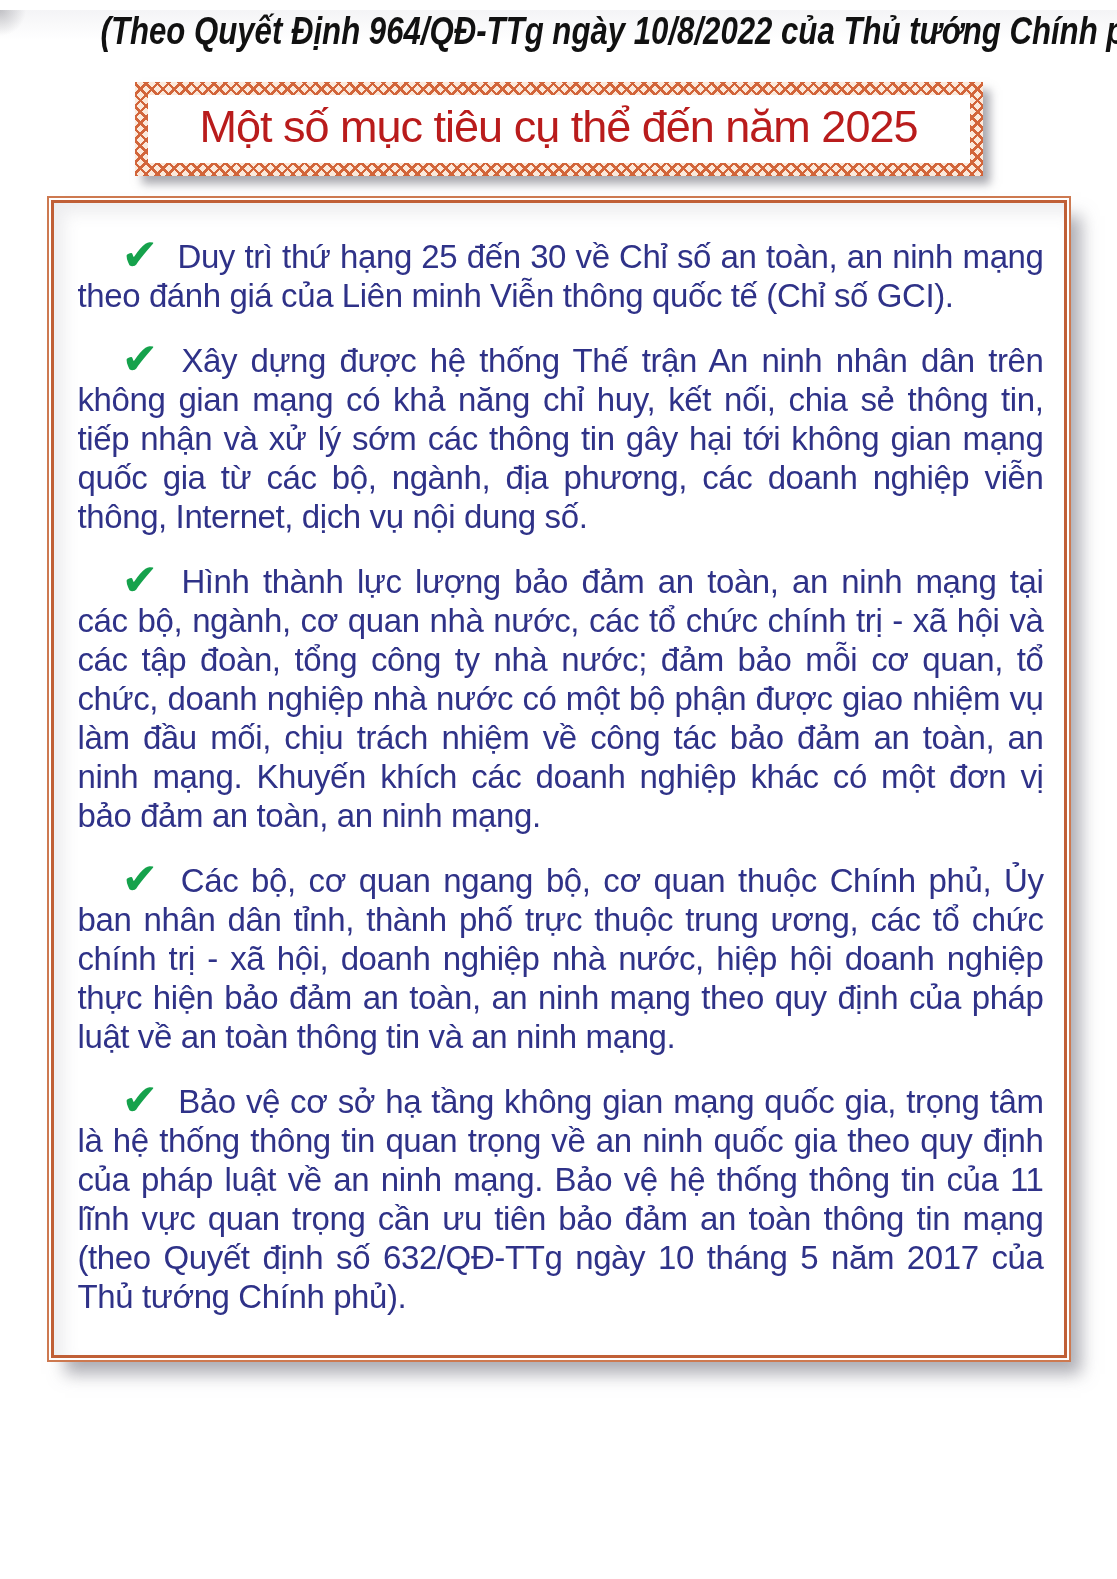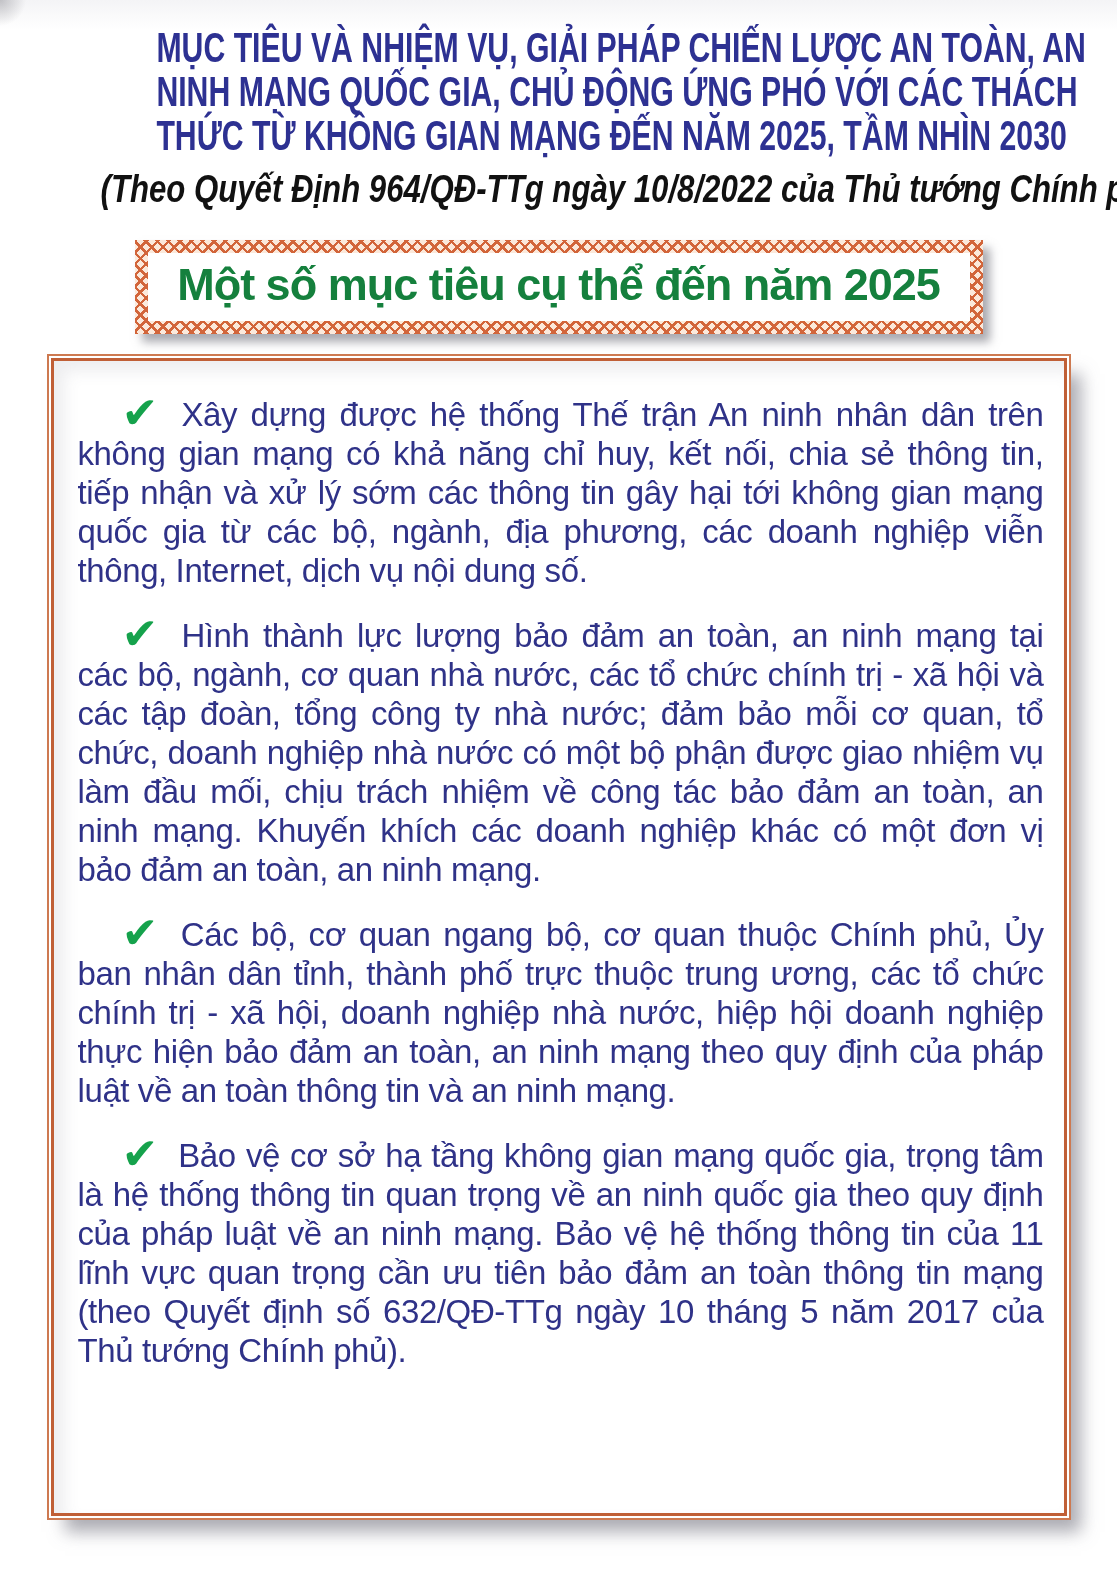--- a/index.html
+++ b/index.html
@@ -52,22 +52,22 @@
       repeating-linear-gradient(45deg,#d2653a 0 2.5px,rgba(0,0,0,0) 2.5px 8px),
       repeating-linear-gradient(-45deg,#d2653a 0 2.5px,rgba(0,0,0,0) 2.5px 8px);
     box-shadow:7px 8px 9px rgba(100,100,112,0.55);
   }
   .section-heading-inner{
     background:#ffffff;
     padding:8px 10px 12px 10px;
     text-align:center;
   }
   .section-heading-label{
-    color:#15803d;
-    font-weight:bold;
+    color:#b91c1c;
+    font-weight:normal;
     font-size:45px;
     line-height:48px;
     letter-spacing:-1px;
     white-space:nowrap;
   }
   
   .goals-panel{
     margin:24px auto 0 auto;
     width:1016px;
     height:1158px;
@@ -99,36 +99,35 @@
     margin-right:10px;
     position:relative;
     top:2px;
   }
 </style>
 </head>
 <body>
 
 <div class="page">
 
-  <div class="title-block">
-    <div class="title-line">MỤC TIÊU VÀ NHIỆM VỤ, GIẢI PHÁP CHIẾN LƯỢC AN TOÀN, AN</div>
-    <div class="title-line">NINH MẠNG QUỐC GIA, CHỦ ĐỘNG ỨNG PHÓ VỚI CÁC THÁCH</div>
-    <div class="title-line">THỨC TỪ KHÔNG GIAN MẠNG ĐẾN NĂM 2025, TẦM NHÌN 2030</div>
-  </div>
 
   <div class="subtitle">(Theo Quyết Định 964/QĐ-TTg ngày 10/8/2022 của Thủ tướng Chính phủ)</div>
 
   <div class="section-heading">
     <div class="section-heading-inner">
       <span class="section-heading-label">Một số mục tiêu cụ thể đến năm 2025</span>
     </div>
   </div>
 
   <div class="goals-panel">
 
+    <p class="goal">
+      <span class="check">✔</span>
+      <span>Duy trì thứ hạng 25 đến 30 về Chỉ số an toàn, an ninh mạng theo đánh giá của Liên minh Viễn thông quốc tế (Chỉ số GCI).</span>
+    </p>
 
     <p class="goal">
       <span class="check">✔</span>
       <span>Xây dựng được hệ thống Thế trận An ninh nhân dân trên không gian mạng có khả năng chỉ huy, kết nối, chia sẻ thông tin, tiếp nhận và xử lý sớm các thông tin gây hại tới không gian mạng quốc gia từ các bộ, ngành, địa phương, các doanh nghiệp viễn thông, Internet, dịch vụ nội dung số.</span>
     </p>
 
     <p class="goal">
       <span class="check">✔</span>
       <span>Hình thành lực lượng bảo đảm an toàn, an ninh mạng tại các bộ, ngành, cơ quan nhà nước, các tổ chức chính trị - xã hội và các tập đoàn, tổng công ty nhà nước; đảm bảo mỗi cơ quan, tổ chức, doanh nghiệp nhà nước có một bộ phận được giao nhiệm vụ làm đầu mối, chịu trách nhiệm về công tác bảo đảm an toàn, an ninh mạng. Khuyến khích các doanh nghiệp khác có một đơn vị bảo đảm an toàn, an ninh mạng.</span>
     </p>

